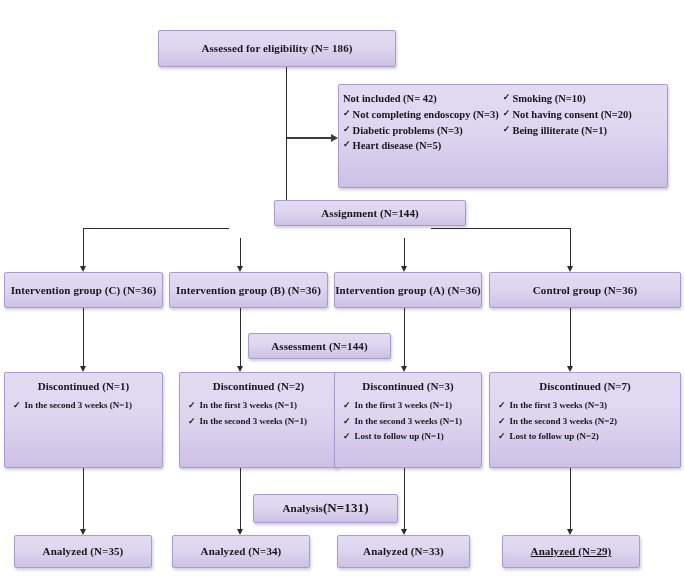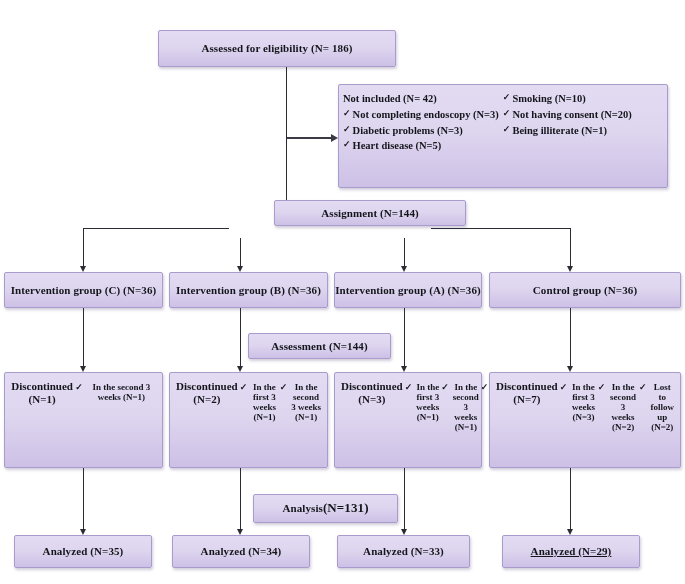--- a/index.html
+++ b/index.html
@@ -25,21 +25,21 @@
     align-items:center;
     justify-content:center;
     text-align:center;
     line-height:1.15;
   }
 
   .lbl{font-size:11px;letter-spacing:.1px;}
 
   
   .stack{
-    flex-direction:row;
+    flex-direction:column;
     align-items:stretch;
     justify-content:flex-start;
     padding:7px 6px 4px 6px;
   }
   .stack .hd{
     text-align:center;
     font-size:11px;
     font-weight:bold;
     margin-bottom:5px;
   }
@@ -194,21 +194,21 @@
   </div>
 
   <div class="box stack" style="left:4px;top:372px;width:159px;height:96px;">
     <div class="hd">Discontinued (N=1)</div>
     <div class="it">
       <span class="chk">✓</span>
       <span>In the second 3 weeks (N=1)</span>
     </div>
   </div>
 
-  <div class="box stack" style="left:169px;top:372px;width:159px;height:96px;">
+  <div class="box stack" style="left:179px;top:372px;width:159px;height:96px;">
     <div class="hd">Discontinued (N=2)</div>
     <div class="it">
       <span class="chk">✓</span>
       <span>In the first 3 weeks (N=1)</span>
     </div>
     <div class="it">
       <span class="chk">✓</span>
       <span>In the second 3 weeks (N=1)</span>
     </div>
   </div>

